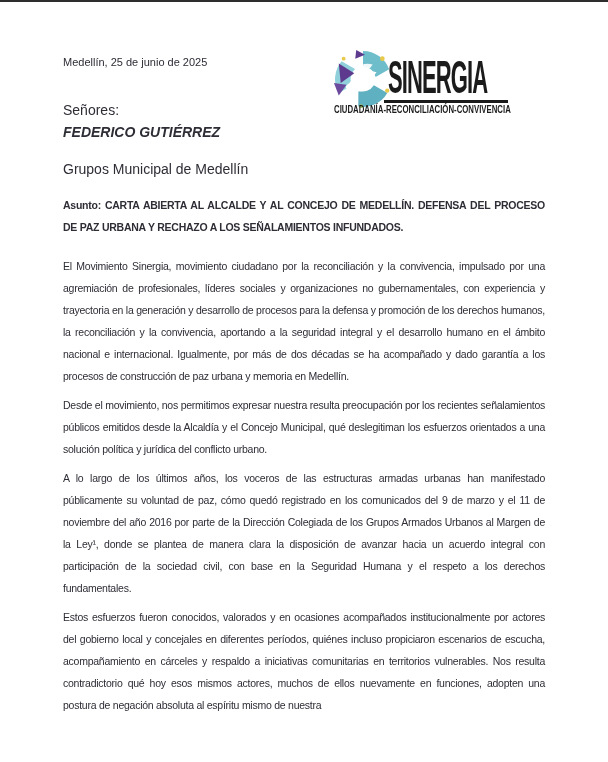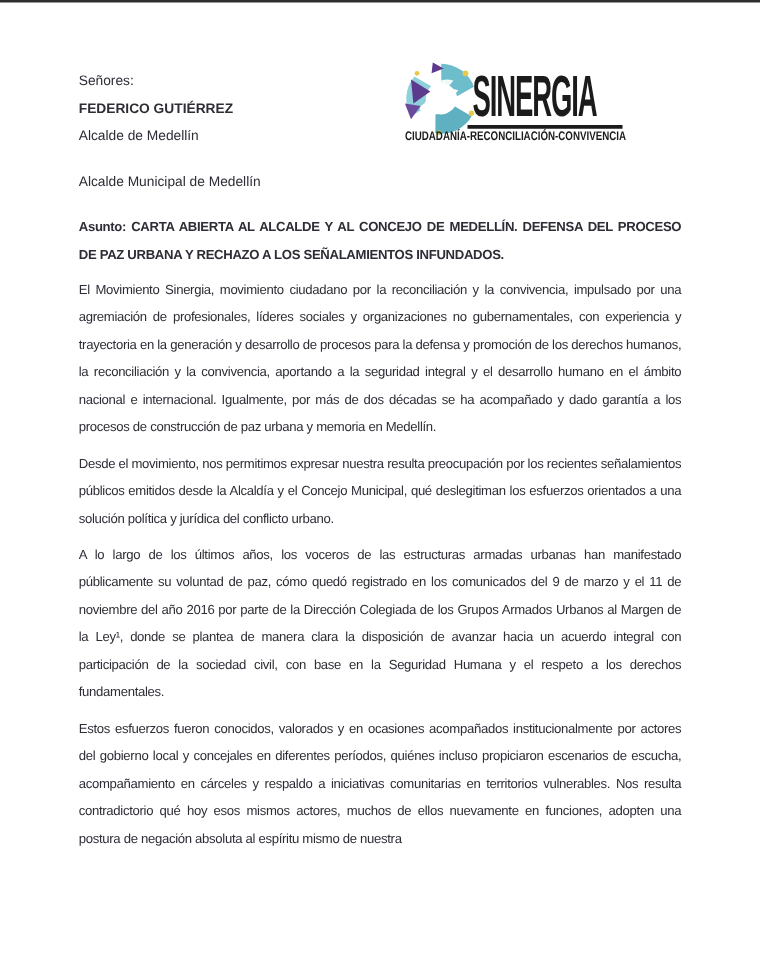--- a/index.html
+++ b/index.html
@@ -14,37 +14,37 @@
     color:#2d2d36;
   }
   .content{
     position:absolute;
     left:63px; right:63px; top:52px;
   }
   .date{
     font-size:11px; line-height:16px;
     margin:0 0 29px 0;
   }
-  .recipients p{margin:0; font-size:11px; line-height:22px;}
-  .recipients .bold{font-weight:bold;}
+  .recipients p{margin:0; font-size:14px; line-height:22px;}
+  .recipients .bold{font-weight:bold;font-style:italic;}
   .recipients .gap{height:15px;}
   .block-gap{height:14px;}
   .subject{
     font-size:10.5px; line-height:22px; letter-spacing:-0.25px;
-    text-align:justify; margin:0 0 6px 0; font-weight:bold;
+    text-align:justify; margin:0 0 17px 0; font-weight:bold;
   }
   .subject .subject-label{font-weight:bold; margin-right:4px;}
   .subject .subject-text{font-weight:bold;}
   .body-par{
     font-size:10.5px; line-height:22px; letter-spacing:-0.25px;
     text-align:justify; margin:0 0 7px 0;
   }
   
   .logo{
-    position:absolute; top:46px; right:104px;
+    position:absolute; top:46px; right:94px;
     width:178px; height:68px;
   }
   .logo-emblem{
     position:absolute; left:-4px; top:0;
     width:62px; height:62px;
   }
   .logo-wordmark{
     position:absolute; left:52px; top:6px;
     font-size:50px; font-weight:bold; color:#1b1b1b;
     letter-spacing:-2px; line-height:50px;
@@ -83,27 +83,27 @@
       <circle cx="57" cy="44" r="2.2" fill="#e8c94a"></circle>
       <circle cx="30" cy="60" r="2" fill="#a4c45e"></circle>
     </svg>
     <div class="logo-wordmark">SINERGIA</div>
     <div class="logo-underline"></div>
     <div class="logo-tagline">CIUDADANÍA-RECONCILIACIÓN-CONVIVENCIA</div>
   </div>
 
   <div class="content">
 
+    <p class="date">Medellín, 25 de junio de 2025</p>
 
     <div class="recipients">
       <p>Señores:</p>
       <p class="bold">FEDERICO GUTIÉRREZ</p>
-      <p>Alcalde de Medellín</p>
       <div class="gap"></div>
-      <p>Alcalde Municipal de Medellín</p>
+      <p>Grupos Municipal de Medellín</p>
     </div>
 
     <div class="block-gap"></div>
 
     <p class="subject"><strong class="subject-label">Asunto:</strong><span class="subject-text">CARTA ABIERTA AL ALCALDE Y AL CONCEJO DE MEDELLÍN.  DEFENSA DEL PROCESO DE PAZ URBANA Y RECHAZO A LOS SEÑALAMIENTOS INFUNDADOS.</span></p>
 
     <p class="body-par">El Movimiento Sinergia, movimiento ciudadano por la reconciliación y la convivencia, impulsado por una agremiación de profesionales, líderes sociales y organizaciones no gubernamentales, con experiencia y trayectoria en la generación y desarrollo de procesos para la defensa y promoción de los derechos humanos, la reconciliación y la convivencia, aportando a la seguridad integral y el desarrollo humano en el ámbito nacional e internacional. Igualmente, por más de dos décadas se ha acompañado y dado garantía a los procesos de construcción de paz urbana y memoria en Medellín.</p>
     <p class="body-par">Desde el movimiento, nos permitimos expresar nuestra resulta preocupación por los recientes señalamientos públicos emitidos desde la Alcaldía y el Concejo Municipal, qué deslegitiman los esfuerzos orientados a una solución política y jurídica del conflicto urbano.</p>
     <p class="body-par">A lo largo de los últimos años, los voceros de las estructuras armadas urbanas han manifestado públicamente su voluntad de paz, cómo quedó registrado en los comunicados del 9 de marzo y el 11 de noviembre del año 2016 por parte de la Dirección Colegiada de los Grupos Armados Urbanos al Margen de la Ley¹, donde se plantea de manera clara la disposición de avanzar hacia un acuerdo integral con participación de la sociedad civil, con base en la Seguridad Humana y el respeto a los derechos fundamentales.</p>
     <p class="body-par">Estos esfuerzos fueron conocidos, valorados y en ocasiones acompañados institucionalmente por actores del gobierno local y concejales en diferentes períodos, quiénes incluso propiciaron escenarios de escucha, acompañamiento en cárceles y respaldo a iniciativas comunitarias en territorios vulnerables. Nos resulta contradictorio qué hoy esos mismos actores, muchos de ellos nuevamente en funciones, adopten una postura de negación absoluta al espíritu mismo de nuestra</p>

